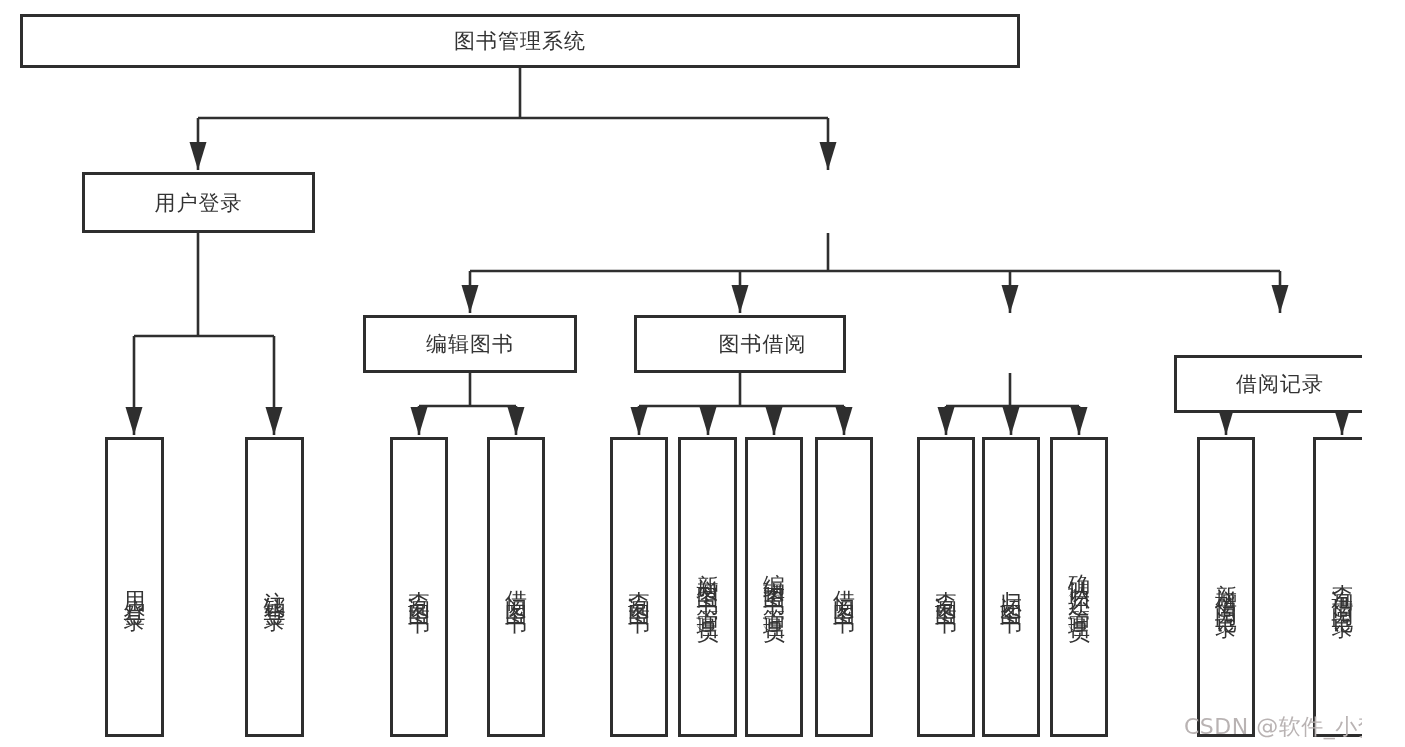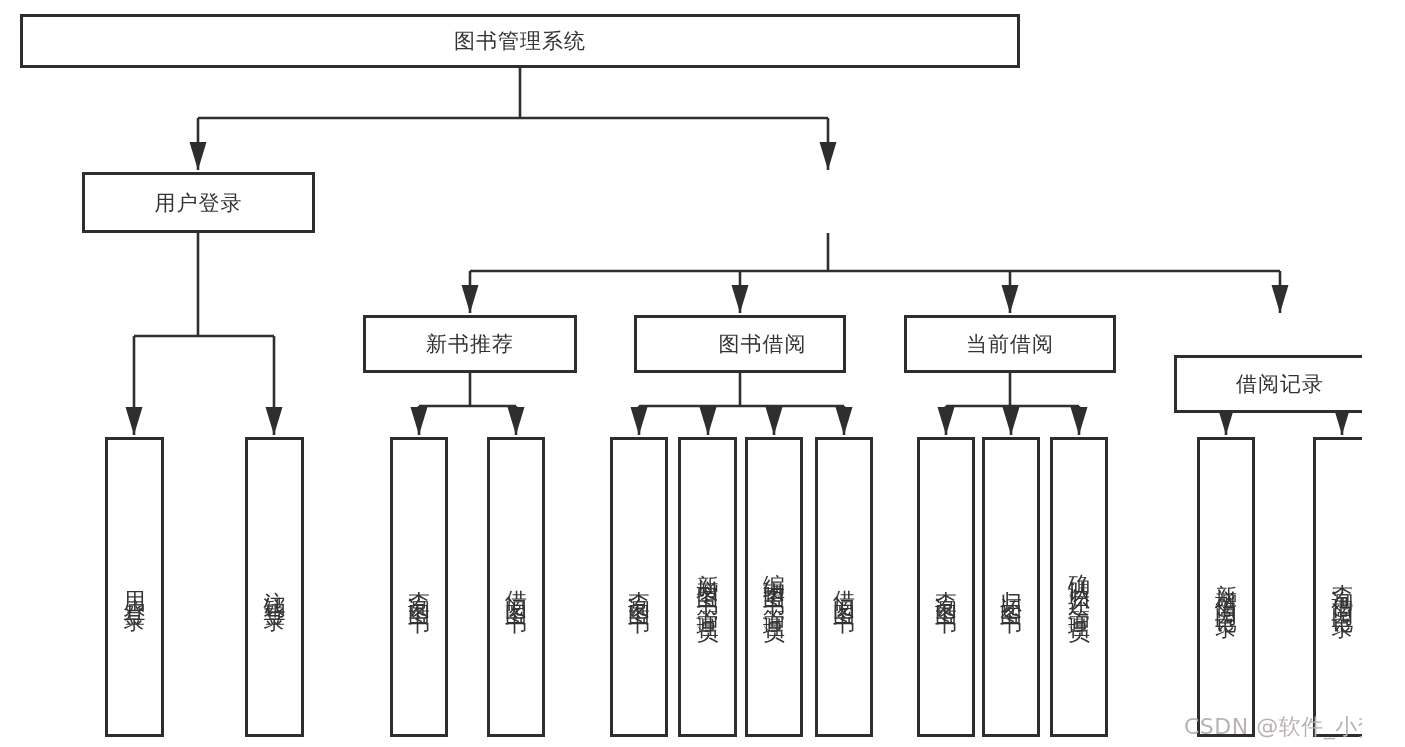--- a/index.html
+++ b/index.html
@@ -88,23 +88,22 @@
       <path class="ln" d="M1226,406 H1342"></path>
       <path class="ln" d="M1226,406 V435" marker-end="url(#ah)"></path>
       <path class="ln" d="M1342,406 V435" marker-end="url(#ah)"></path>
     </g>
   </svg>
 
   <div class="node h-node" style="left:20px;top:14px;width:1000px;height:54px;">图书管理系统</div>
 
   <div class="node h-node" style="left:82px;top:172px;width:233px;height:61px;">用户登录</div>
 
-  <div class="node h-node" style="left:363px;top:315px;width:214px;height:58px;">新书推荐</div>
+  <div class="node h-node" style="left:363px;top:315px;width:214px;height:58px;">编辑图书</div>
   <div class="node h-node" style="left:634px;top:315px;width:212px;height:58px;padding-left:45px;">图书借阅</div>
-  <div class="node h-node" style="left:904px;top:315px;width:212px;height:58px;">当前借阅</div>
   <div class="node h-node" style="left:1174px;top:315px;width:212px;height:58px;margin-top:40px;">借阅记录</div>
 
   <div class="node v-node" style="left:105px;top:437px;width:59px;height:300px;">
     <span class="vtext">用户登录</span>
   </div>
   <div class="node v-node" style="left:245px;top:437px;width:59px;height:300px;">
     <span class="vtext">注销登录</span>
   </div>
 
   <div class="node v-node" style="left:390px;top:437px;width:58px;height:300px;">

